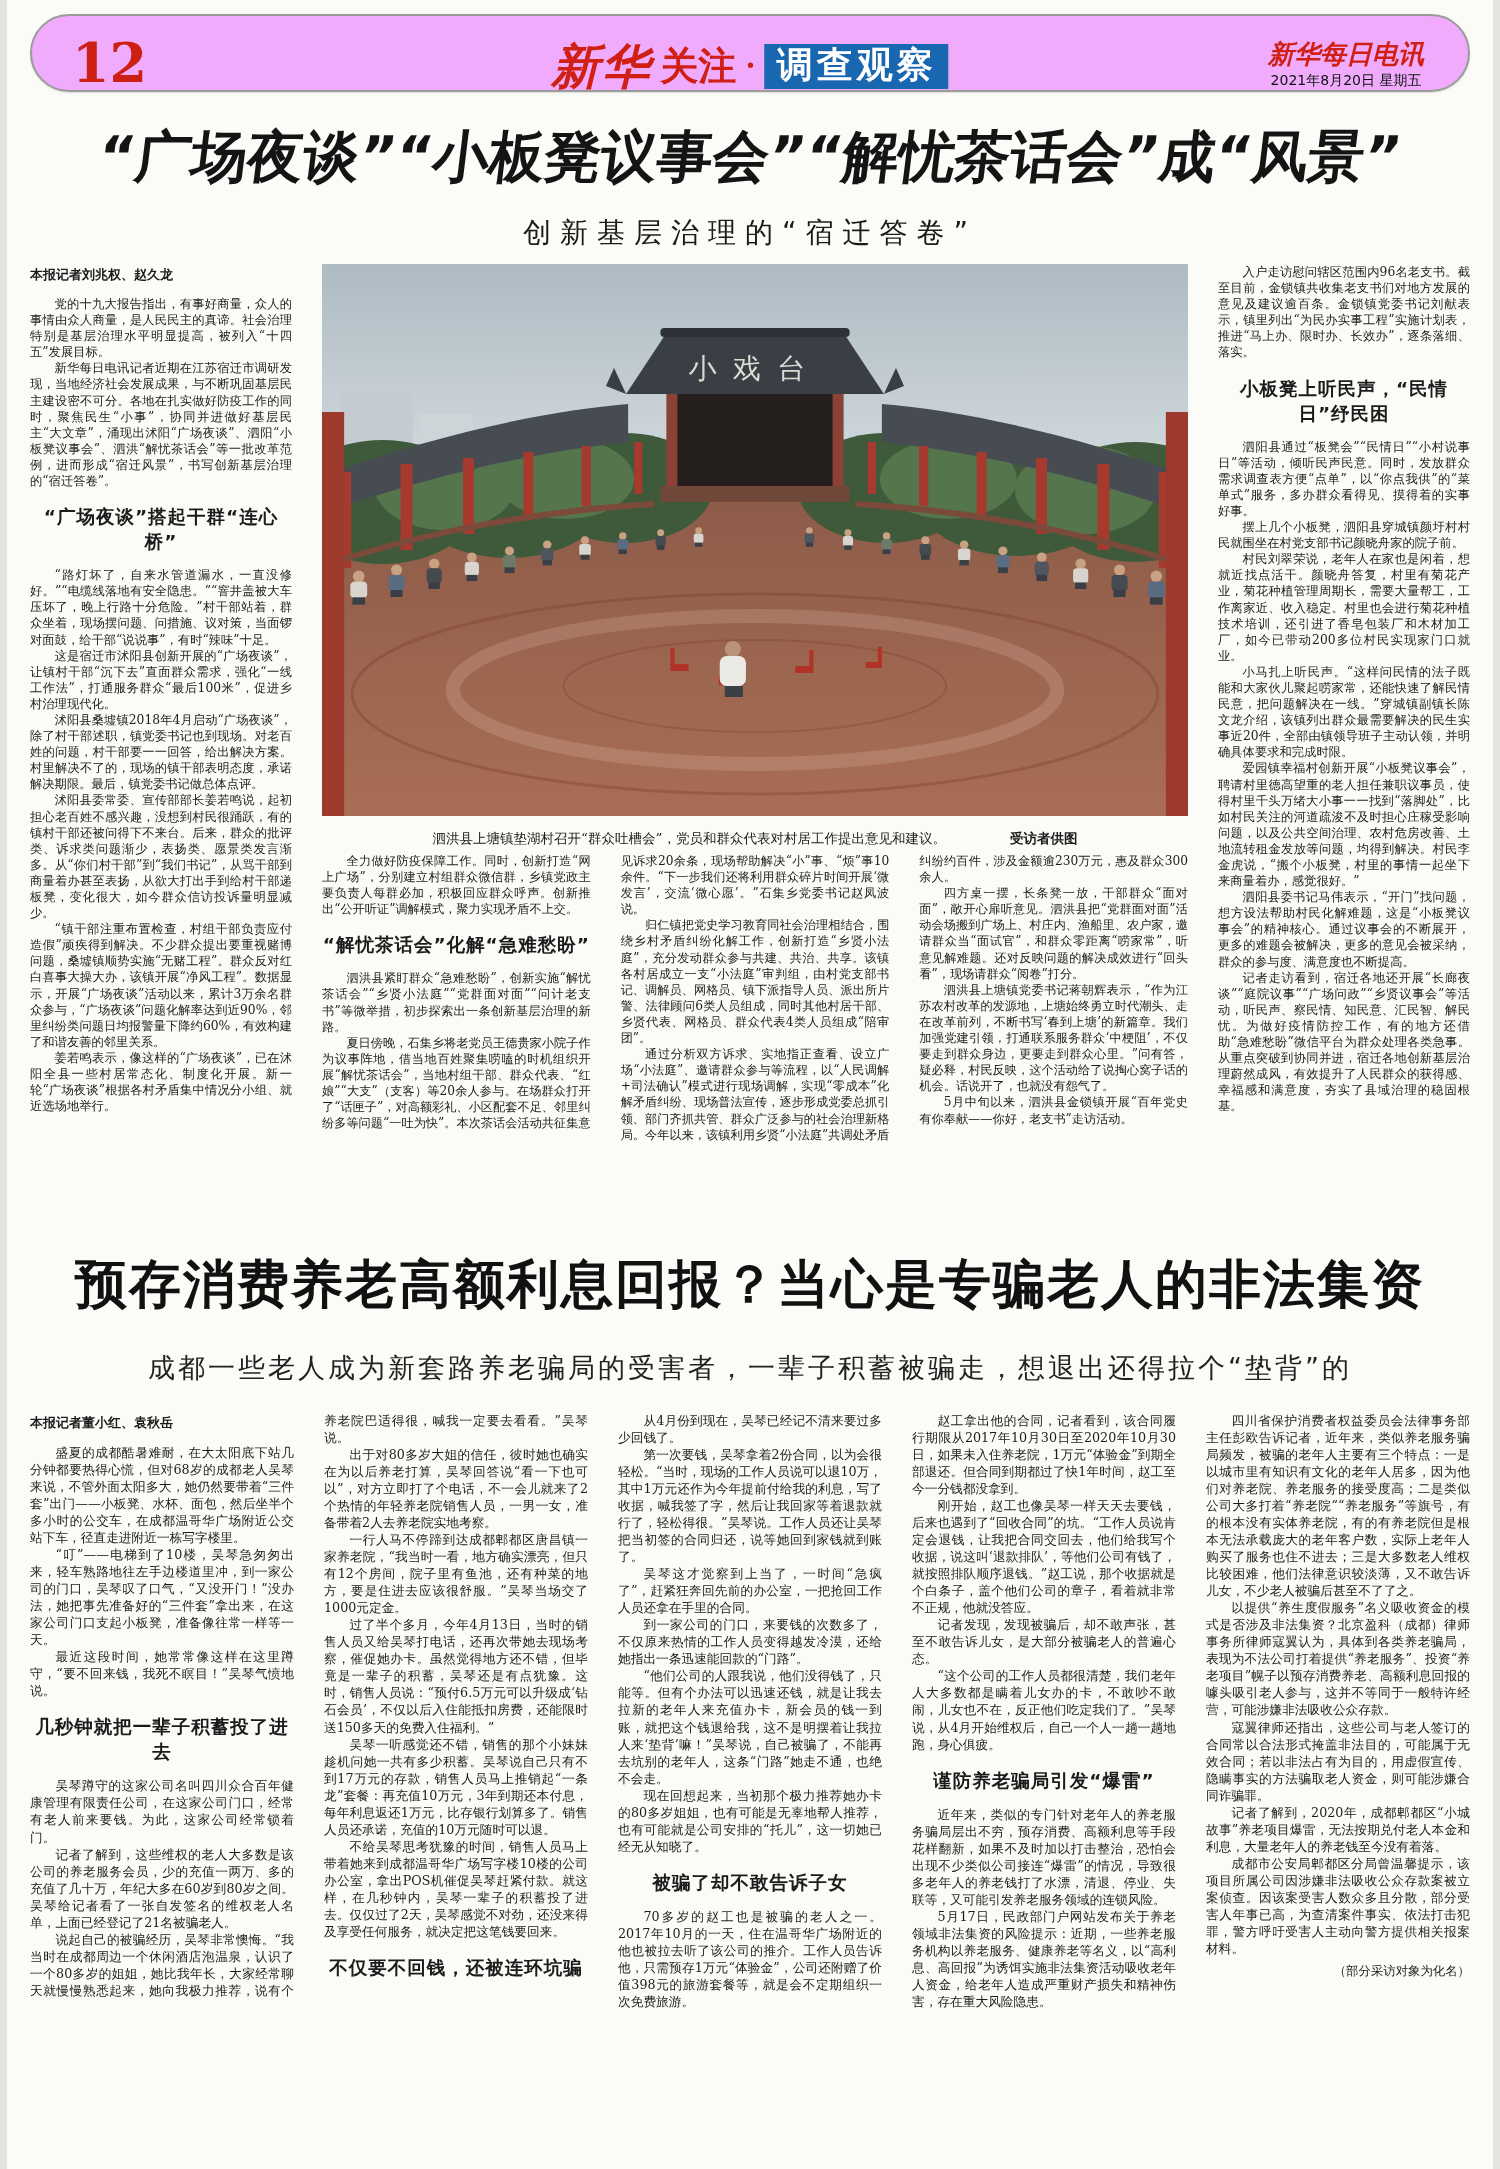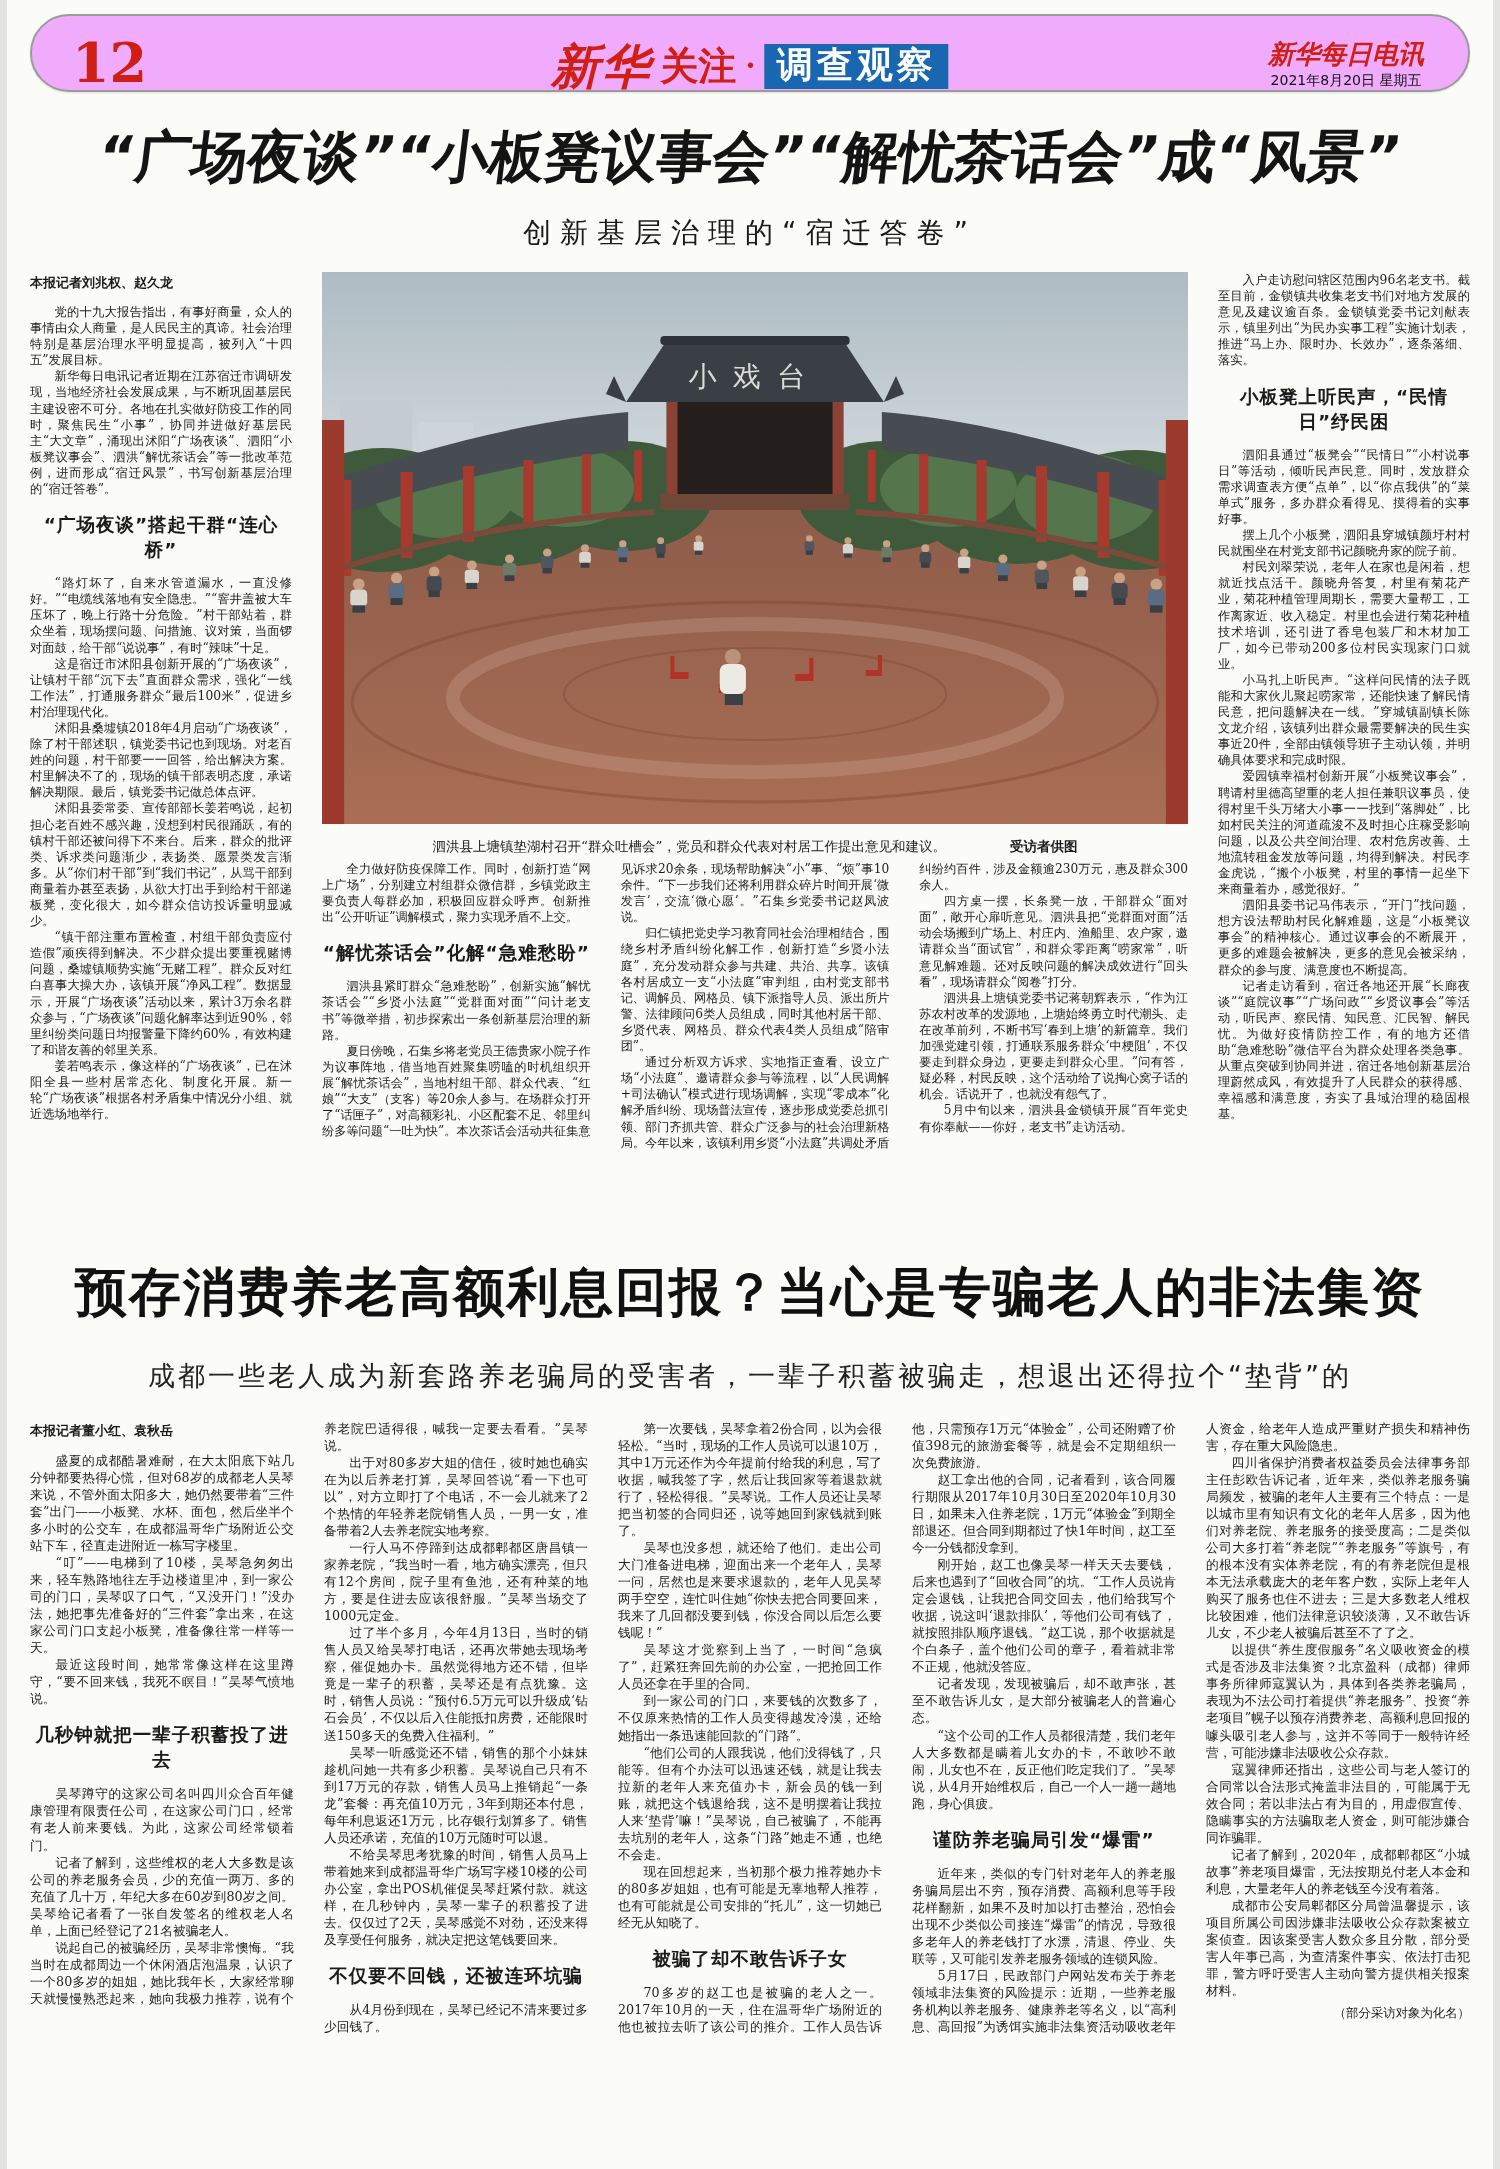--- a/index.html
+++ b/index.html
@@ -20,21 +20,21 @@
                font-family:"DejaVu Sans","Liberation Sans",sans-serif;letter-spacing:4px;line-height:1;}
   .mast-right{position:absolute;right:44px;text-align:center;}
   .mast-logo{color:#d02015;font-size:26px;font-weight:bold;font-style:italic;line-height:1;}
   .mast-date{font-size:14px;color:#111;margin-top:5px;font-family:"DejaVu Sans","Liberation Sans",sans-serif;}
 
   
   .a1-headline{text-align:center;font-size:56px;font-weight:900;margin:30px 0 0;color:#141414;
                font-family:"DejaVu Sans","Liberation Sans",sans-serif;transform:skewX(-7deg);line-height:1.25;}
   .a1-subtitle{text-align:center;font-size:28px;margin-top:22px;letter-spacing:9px;color:#1a1a1a;
                font-family:"DejaVu Sans","Liberation Sans",sans-serif;}
-  .a1-row{display:flex;gap:30px;margin-top:20px;height:945px;overflow:hidden;}
+  .a1-row{display:flex;gap:30px;margin-top:12px;height:945px;overflow:hidden;}
   .col-narrow{width:262px;flex:none;overflow:hidden;}
   .a1-mid{flex:1;display:flex;flex-direction:column;min-width:0;}
   .photo-frame{height:552px;flex:none;background:#e5e5e5;}
   .photo-frame svg{display:block;width:100%;height:100%;}
   .caption-row{flex:none;display:flex;justify-content:center;align-items:baseline;padding:14px 0 5px;font-size:13.5px;}
   .caption-credit{font-weight:bold;margin-left:64px;font-family:"DejaVu Sans","Liberation Sans",sans-serif;}
   .mid-cols{flex:1;column-count:3;column-gap:30px;overflow:hidden;}
   .mid-cols .para{font-size:12.2px;line-height:1.32;}
 
   
@@ -251,21 +251,20 @@
         <p class="para">记者了解到，这些维权的老人大多数是该公司的养老服务会员，少的充值一两万、多的充值了几十万，年纪大多在60岁到80岁之间。吴琴给记者看了一张自发签名的维权老人名单，上面已经登记了21名被骗老人。</p>
         <p class="para">说起自己的被骗经历，吴琴非常懊悔。“我当时在成都周边一个休闲酒店泡温泉，认识了一个80多岁的姐姐，她比我年长，大家经常聊天就慢慢熟悉起来，她向我极力推荐，说有个养老院巴适得很，喊我一定要去看看。”吴琴说。</p>
         <p class="para">出于对80多岁大姐的信任，彼时她也确实在为以后养老打算，吴琴回答说“看一下也可以”，对方立即打了个电话，不一会儿就来了2个热情的年轻养老院销售人员，一男一女，准备带着2人去养老院实地考察。</p>
         <p class="para">一行人马不停蹄到达成都郫都区唐昌镇一家养老院，“我当时一看，地方确实漂亮，但只有12个房间，院子里有鱼池，还有种菜的地方，要是住进去应该很舒服。”吴琴当场交了1000元定金。</p>
         <p class="para">过了半个多月，今年4月13日，当时的销售人员又给吴琴打电话，还再次带她去现场考察，催促她办卡。虽然觉得地方还不错，但毕竟是一辈子的积蓄，吴琴还是有点犹豫。这时，销售人员说：“预付6.5万元可以升级成‘钻石会员’，不仅以后入住能抵扣房费，还能限时送150多天的免费入住福利。”</p>
         <p class="para">吴琴一听感觉还不错，销售的那个小妹妹趁机问她一共有多少积蓄。吴琴说自己只有不到17万元的存款，销售人员马上推销起“一条龙”套餐：再充值10万元，3年到期还本付息，每年利息返还1万元，比存银行划算多了。销售人员还承诺，充值的10万元随时可以退。</p>
         <p class="para">不给吴琴思考犹豫的时间，销售人员马上带着她来到成都温哥华广场写字楼10楼的公司办公室，拿出POS机催促吴琴赶紧付款。就这样，在几秒钟内，吴琴一辈子的积蓄投了进去。仅仅过了2天，吴琴感觉不对劲，还没来得及享受任何服务，就决定把这笔钱要回来。</p>
         <h3 class="inhead">不仅要不回钱，还被连环坑骗</h3>
         <p class="para">从4月份到现在，吴琴已经记不清来要过多少回钱了。</p>
         <p class="para">第一次要钱，吴琴拿着2份合同，以为会很轻松。“当时，现场的工作人员说可以退10万，其中1万元还作为今年提前付给我的利息，写了收据，喊我签了字，然后让我回家等着退款就行了，轻松得很。”吴琴说。工作人员还让吴琴把当初签的合同归还，说等她回到家钱就到账了。</p>
-        <p class="para">吴琴也没多想，就还给了他们。走出公司大门准备进电梯，迎面出来一个老年人，吴琴一问，居然也是来要求退款的，老年人见吴琴两手空空，连忙叫住她“你快去把合同要回来，我来了几回都没要到钱，你没合同以后怎么要钱呢！”</p>
         <p class="para">吴琴这才觉察到上当了，一时间“急疯了”，赶紧狂奔回先前的办公室，一把抢回工作人员还拿在手里的合同。</p>
         <p class="para">到一家公司的门口，来要钱的次数多了，不仅原来热情的工作人员变得越发冷漠，还给她指出一条迅速能回款的“门路”。</p>
         <p class="para">“他们公司的人跟我说，他们没得钱了，只能等。但有个办法可以迅速还钱，就是让我去拉新的老年人来充值办卡，新会员的钱一到账，就把这个钱退给我，这不是明摆着让我拉人来‘垫背’嘛！”吴琴说，自己被骗了，不能再去坑别的老年人，这条“门路”她走不通，也绝不会走。</p>
         <p class="para">现在回想起来，当初那个极力推荐她办卡的80多岁姐姐，也有可能是无辜地帮人推荐，也有可能就是公司安排的“托儿”，这一切她已经无从知晓了。</p>
         <h3 class="inhead">被骗了却不敢告诉子女</h3>
         <p class="para">70多岁的赵工也是被骗的老人之一。2017年10月的一天，住在温哥华广场附近的他也被拉去听了该公司的推介。工作人员告诉他，只需预存1万元“体验金”，公司还附赠了价值398元的旅游套餐等，就是会不定期组织一次免费旅游。</p>
         <p class="para">赵工拿出他的合同，记者看到，该合同履行期限从2017年10月30日至2020年10月30日，如果未入住养老院，1万元“体验金”到期全部退还。但合同到期都过了快1年时间，赵工至今一分钱都没拿到。</p>
         <p class="para">刚开始，赵工也像吴琴一样天天去要钱，后来也遇到了“回收合同”的坑。“工作人员说肯定会退钱，让我把合同交回去，他们给我写个收据，说这叫‘退款排队’，等他们公司有钱了，就按照排队顺序退钱。”赵工说，那个收据就是个白条子，盖个他们公司的章子，看着就非常不正规，他就没答应。</p>
         <p class="para">记者发现，发现被骗后，却不敢声张，甚至不敢告诉儿女，是大部分被骗老人的普遍心态。</p>
         <p class="para">“这个公司的工作人员都很清楚，我们老年人大多数都是瞒着儿女办的卡，不敢吵不敢闹，儿女也不在，反正他们吃定我们了。”吴琴说，从4月开始维权后，自己一个人一趟一趟地跑，身心俱疲。</p>

